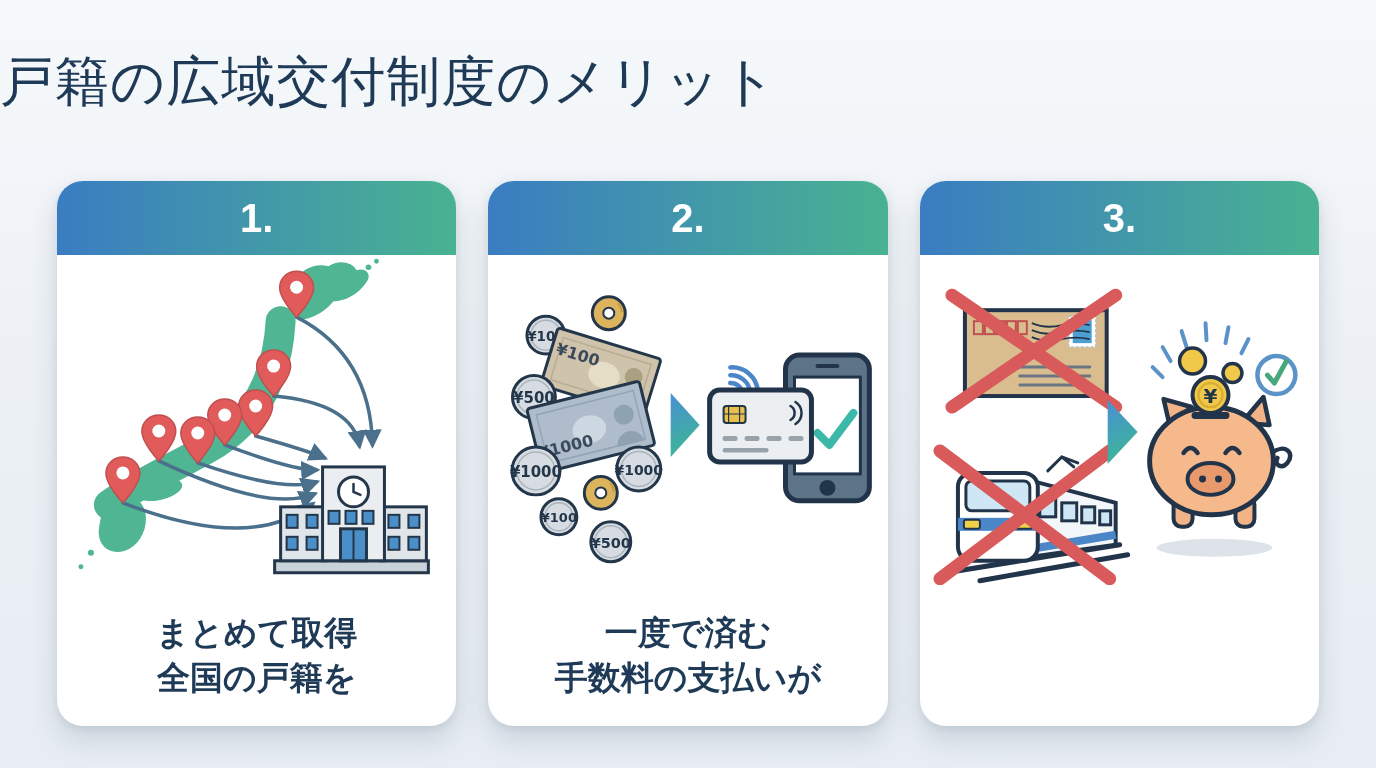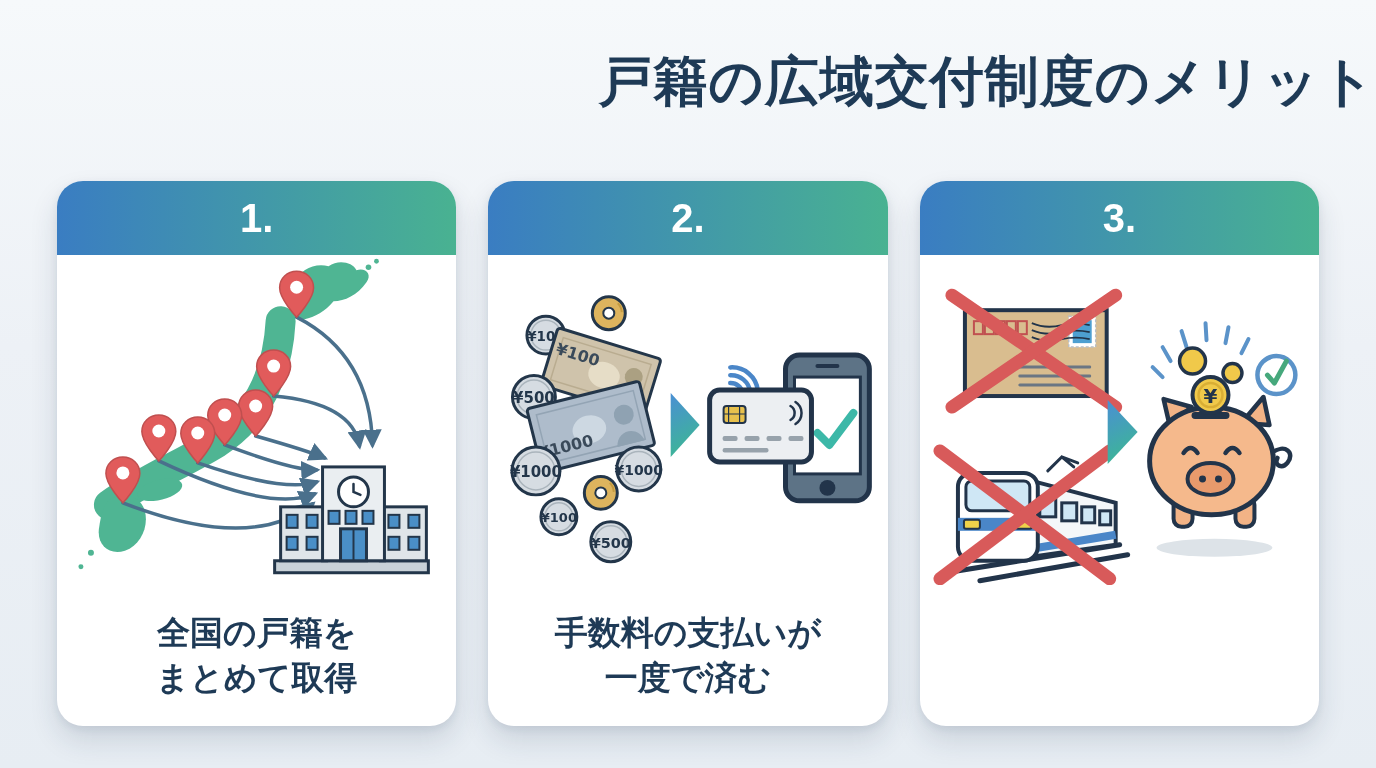--- a/index.html
+++ b/index.html
@@ -2,22 +2,22 @@
 <html><head>
 <meta charset="utf-8">
 <style>
   html,body{margin:0;padding:0;}
   body{
     width:1376px;height:768px;overflow:hidden;
     background:linear-gradient(180deg,#f6f9fb 0%,#edf1f6 45%,#e7edf3 100%);
     font-family:"Liberation Sans","DejaVu Sans",sans-serif;
   }
   .title{
-    margin:46px 0 0;text-align:right;
-    font-size:54px;font-weight:700;letter-spacing:1px;color:#1e3a56;
+    margin:46px 0 0;text-align:left;
+    font-size:54px;font-weight:400;letter-spacing:1px;color:#1e3a56;
   }
   .cards{display:flex;gap:32px;margin:62px 57px 0;}
   .card{
     flex:1;height:545px;background:#ffffff;border-radius:26px;overflow:hidden;
     display:flex;flex-direction:column;
     box-shadow:0 14px 28px rgba(30,50,80,.14),0 3px 8px rgba(30,50,80,.08);
   }
   .card-header{
     height:74px;flex:0 0 74px;
     background:linear-gradient(90deg,#3a7dc2 0%,#49b291 100%);
@@ -104,22 +104,22 @@
             <use href="#pin1" transform="translate(217,97)"></use>
             <use href="#pin1" transform="translate(199,137)"></use>
             <use href="#pin1" transform="translate(168,146)"></use>
             <use href="#pin1" transform="translate(141,164)"></use>
             <use href="#pin1" transform="translate(102,162)"></use>
             <use href="#pin1" transform="translate(66,204)"></use>
           </g>
         </svg>
       </div>
       <p class="caption">
+        <span>まとめて取得</span>
         <span>全国の戸籍を</span>
-        <span>まとめて取得</span>
       </p>
     </section>
 
     <section class="card">
       <header class="card-header">
         <span class="card-number">2.</span>
       </header>
       <div class="illo">
         <svg viewBox="0 0 400 330" preserveAspectRatio="xMidYMid meet">
           <defs>
@@ -211,22 +211,22 @@
               <rect x="235" y="181" width="15" height="5" rx="2"></rect>
               <rect x="257" y="181" width="15" height="5" rx="2"></rect>
               <rect x="279" y="181" width="15" height="5" rx="2"></rect>
               <rect x="301" y="181" width="15" height="5" rx="2"></rect>
               <rect x="235" y="193" width="46" height="4.5" rx="2"></rect>
             </g>
           </g>
         </svg>
       </div>
       <p class="caption">
+        <span>一度で済む</span>
         <span>手数料の支払いが</span>
-        <span>一度で済む</span>
       </p>
     </section>
 
     <section class="card">
       <header class="card-header">
         <span class="card-number">3.</span>
       </header>
       <div class="illo">
         <svg viewBox="0 0 400 330" preserveAspectRatio="xMidYMid meet">
           <defs>

